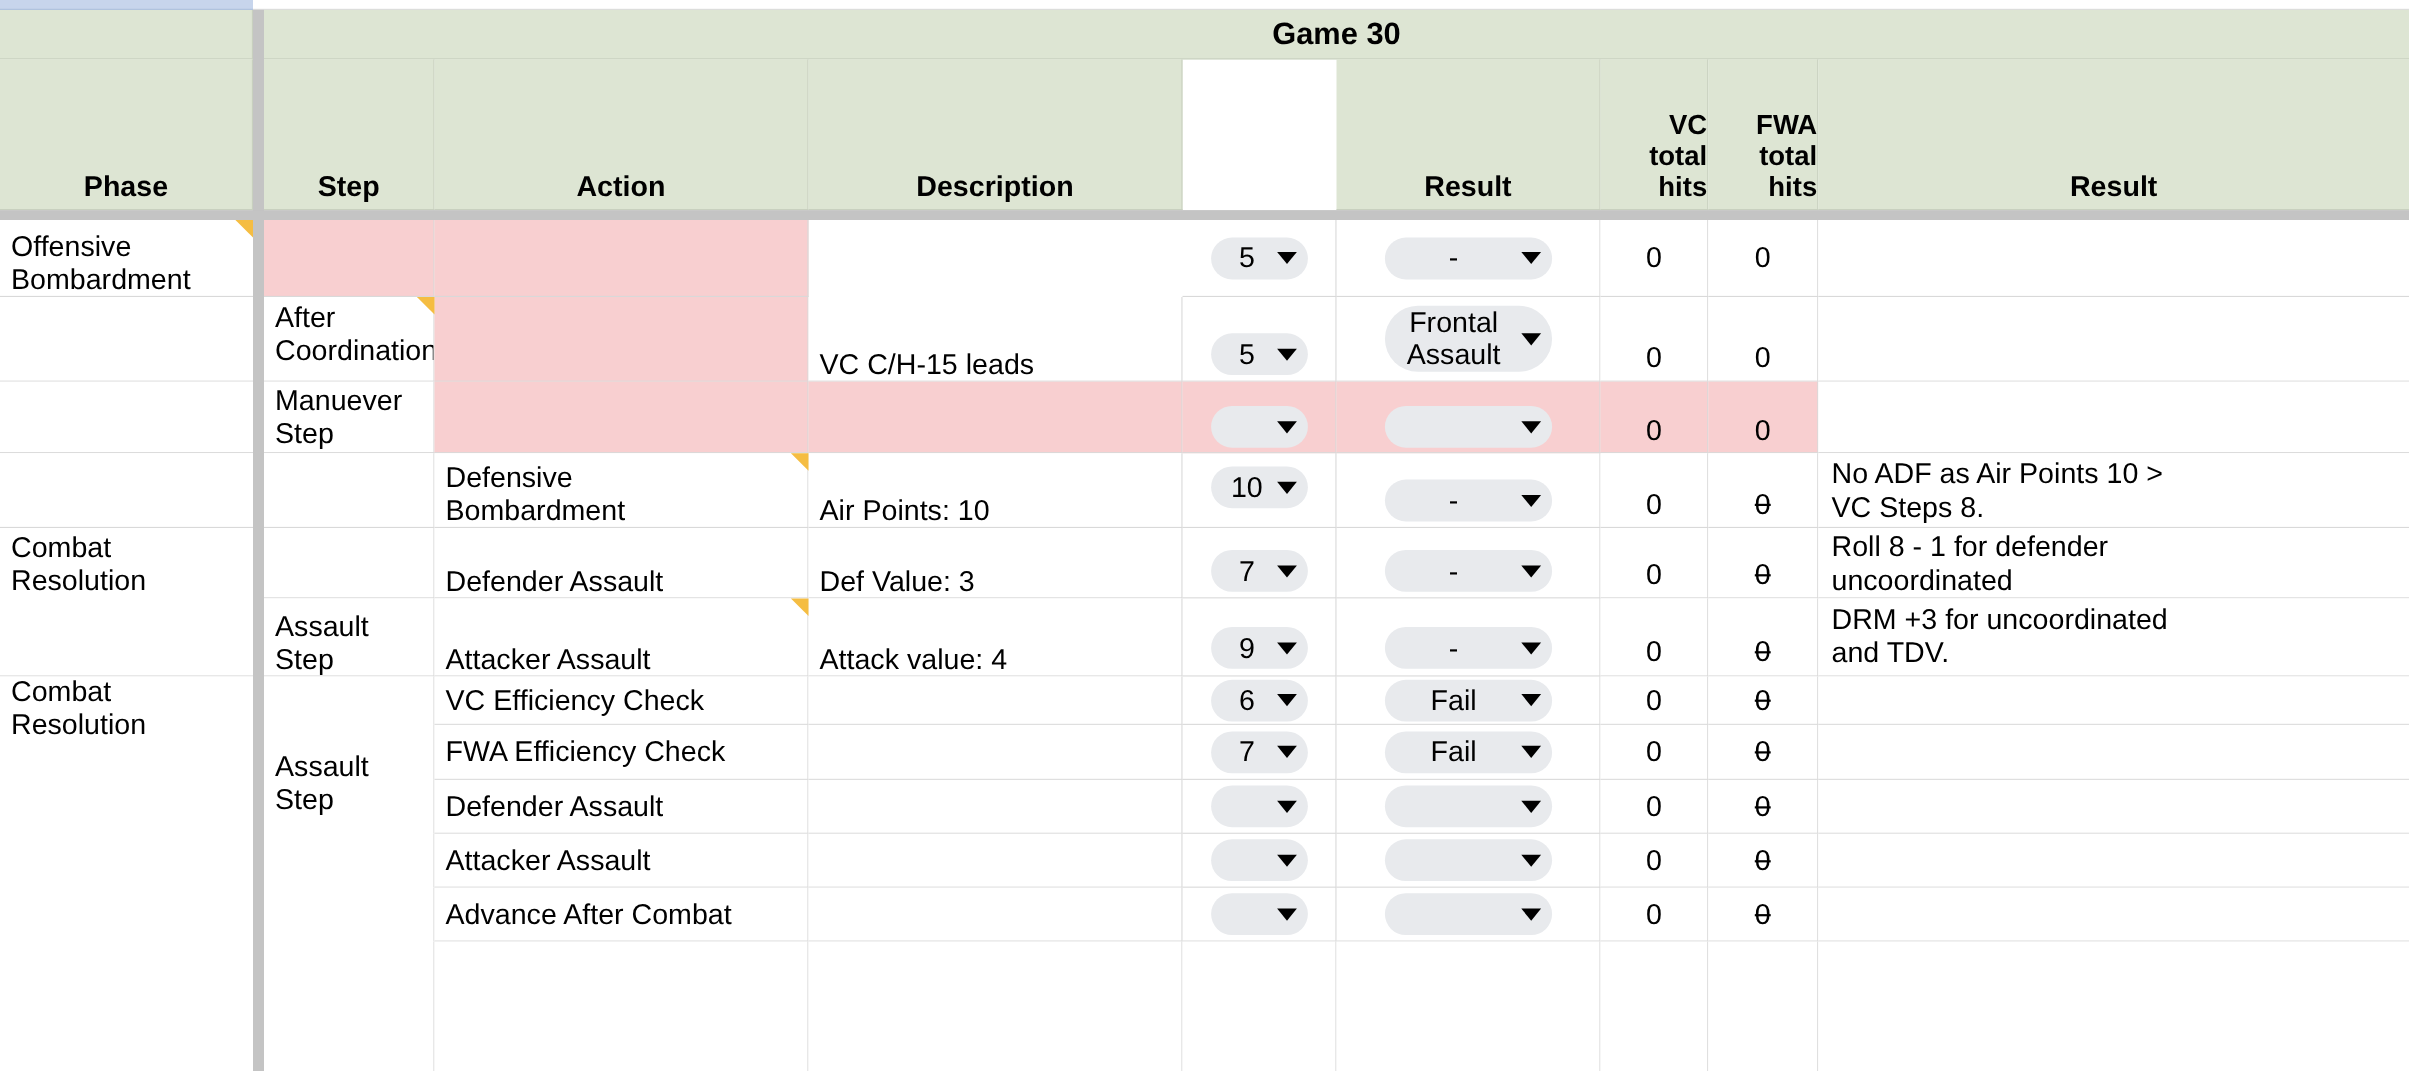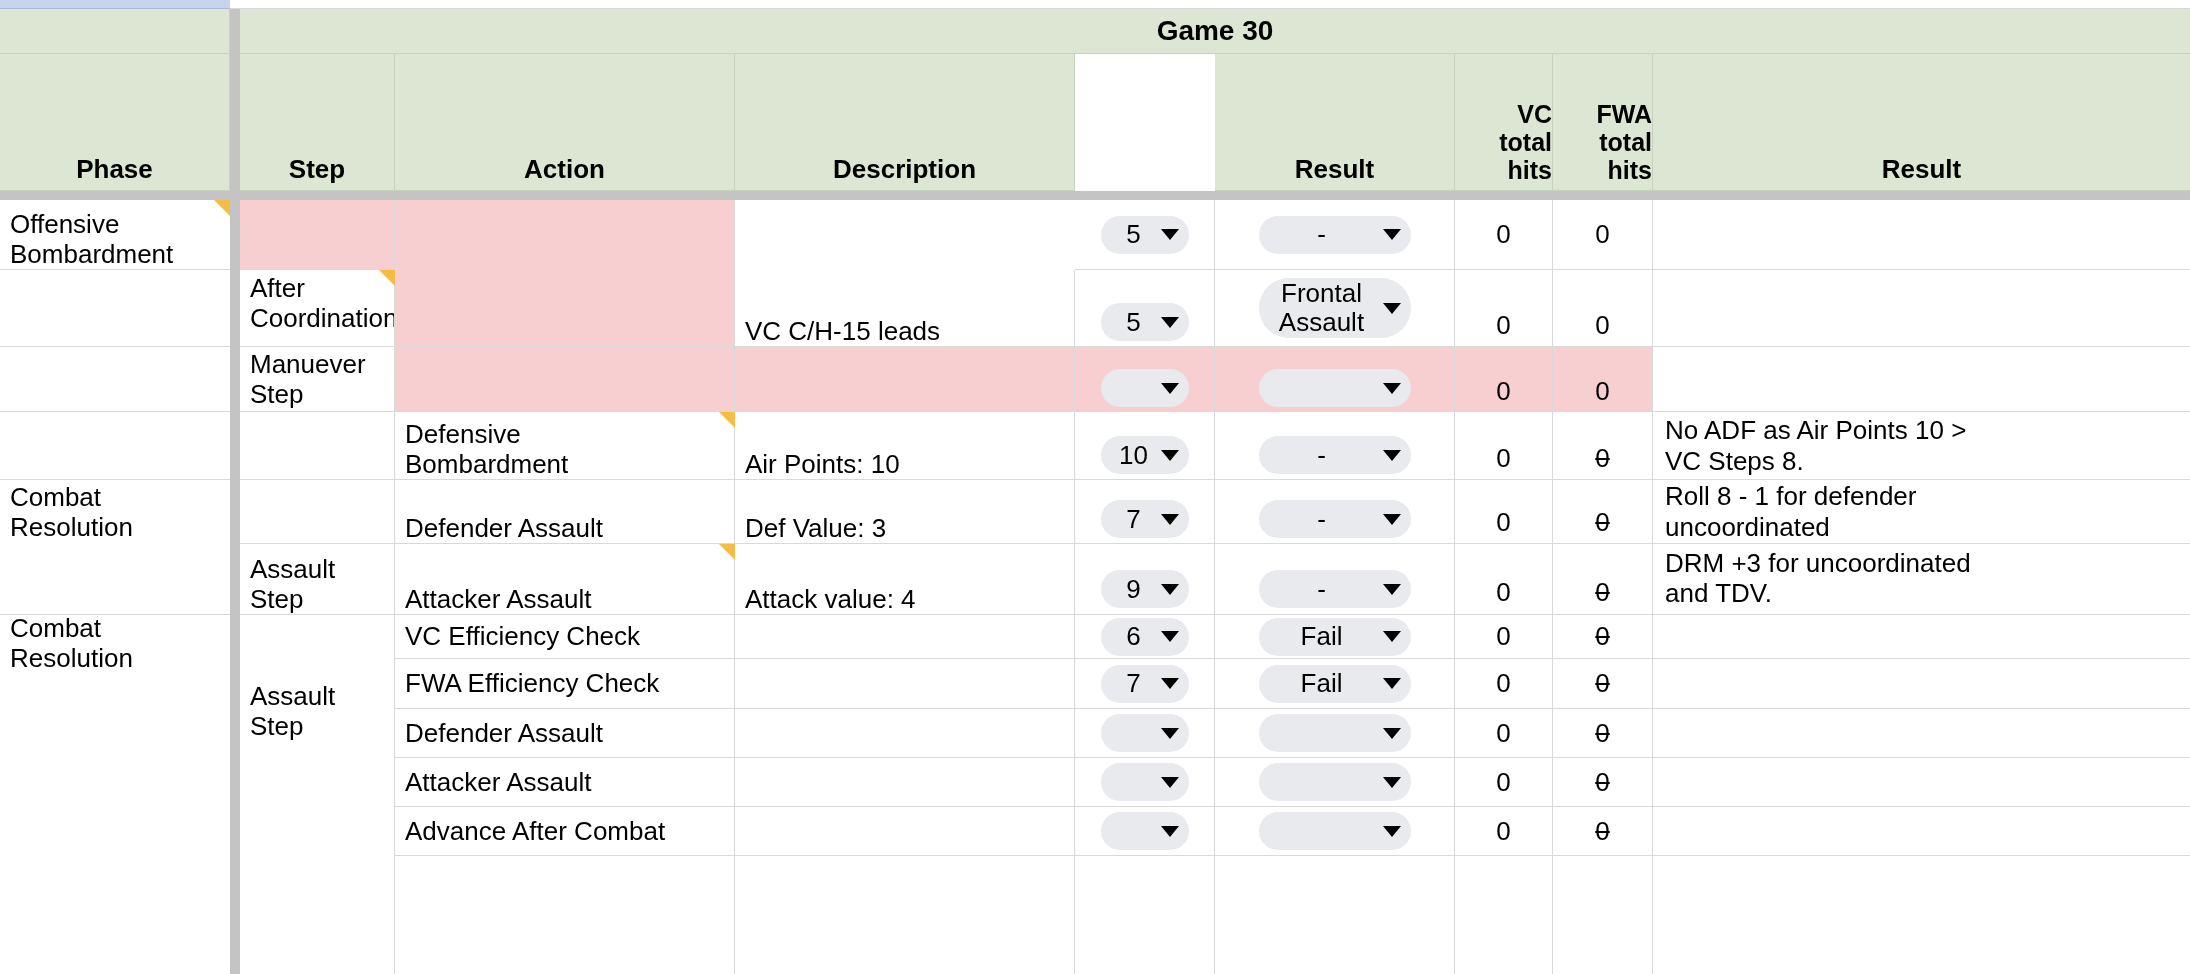--- a/index.html
+++ b/index.html
@@ -198,21 +198,21 @@
     <div class="cell notes" style="left:1653px;width:537px;height:65px;border-right:none;"></div>
   </div>
 
   <div class="row" style="top:403px;height:68px;">
     <div class="cell" style="left:0px;width:230px;height:68px;border-right:none;"></div>
     <div class="cell" style="left:240px;width:155px;height:68px;"></div>
     <div class="cell" style="left:395px;width:340px;height:68px;">Defensive
 Bombardment</div>
     <div class="cmt" style="left:719px;top:0;"></div>
     <div class="cell" style="left:735px;width:340px;height:68px;">Air Points: 10</div>
-    <div class="chipwrap" style="left:1075px;width:140px;height:68px;align-items:flex-end;padding-bottom:5px;">
+    <div class="chipwrap" style="left:1075px;width:140px;height:68px;align-items:flex-end;padding-bottom:17px;">
       <div class="chip roll">
         <span class="txt">10</span>
         <span class="arw"></span>
       </div>
     </div>
     <div class="chipwrap" style="left:1215px;width:240px;height:68px;align-items:flex-end;padding-bottom:5px;">
       <div class="chip result">
         <span class="txt">-</span>
         <span class="arw"></span>
       </div>

